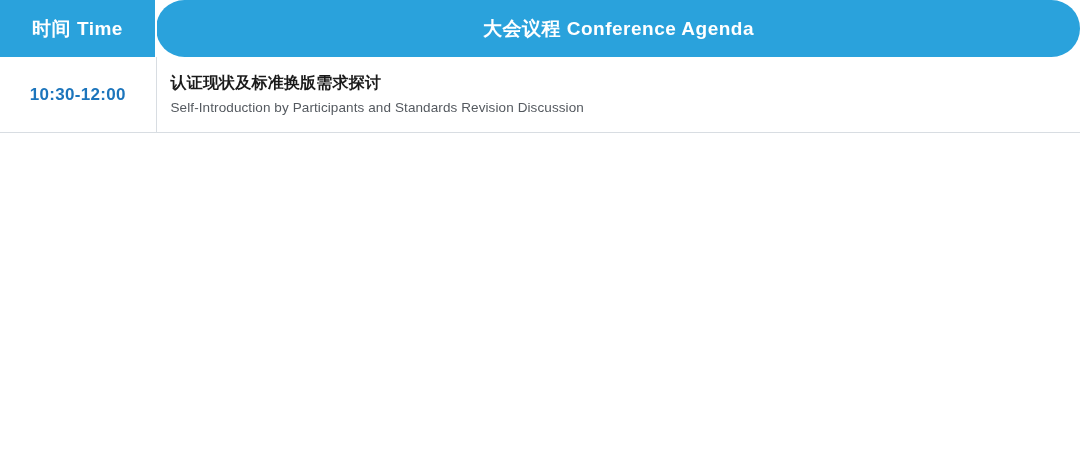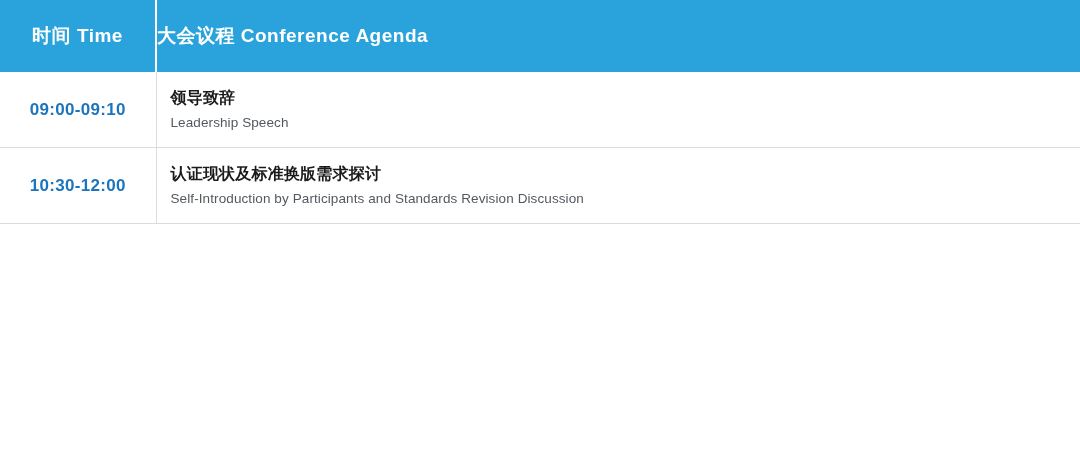--- a/index.html
+++ b/index.html
@@ -19,33 +19,34 @@
     table-layout: fixed;
   }
   .agenda-table col.time-col { width: 156px; }
   .agenda-table col.desc-col { width: 924px; }
 
   thead th {
     background: #2AA2DC;
     color: #ffffff;
     font-size: 19px;
     font-weight: bold;
-    height: 72px;
+    height: 57px;
     padding: 0;
     vertical-align: middle;
     border: none;
   }
   thead th.time-head {
     text-align: center;
     letter-spacing: 0.5px;
   }
   thead th.desc-head {
-    text-align: left;
+    text-align: center;
     letter-spacing: 0.5px;
     border-left: 2px solid #ffffff;
+    border-radius: 29px;
   }
 
   tbody td {
     border-bottom: 1px solid #d8dde2;
     border-top: none;
     padding: 0;
     vertical-align: middle;
   }
   tbody tr:last-child td {
     border-bottom: 1px solid #d8dde2;
@@ -90,27 +91,20 @@
     <col class="time-col">
     <col class="desc-col">
   </colgroup>
   <thead>
     <tr>
       <th class="time-head">时间 Time</th>
       <th class="desc-head">大会议程 Conference Agenda</th>
     </tr>
   </thead>
   <tbody>
-    <tr class="row-h-1">
-      <td class="time-cell">09:00-09:10</td>
-      <td class="desc-cell">
-        <div class="title-cn">领导致辞</div>
-        <div class="title-en">Leadership Speech</div>
-      </td>
-    </tr>
     <tr class="row-h-5">
       <td class="time-cell">10:30-12:00</td>
       <td class="desc-cell">
         <div class="title-cn">认证现状及标准换版需求探讨</div>
         <div class="title-en">Self-Introduction by Participants and Standards Revision Discussion</div>
       </td>
     </tr>
   </tbody>
 </table>
 

